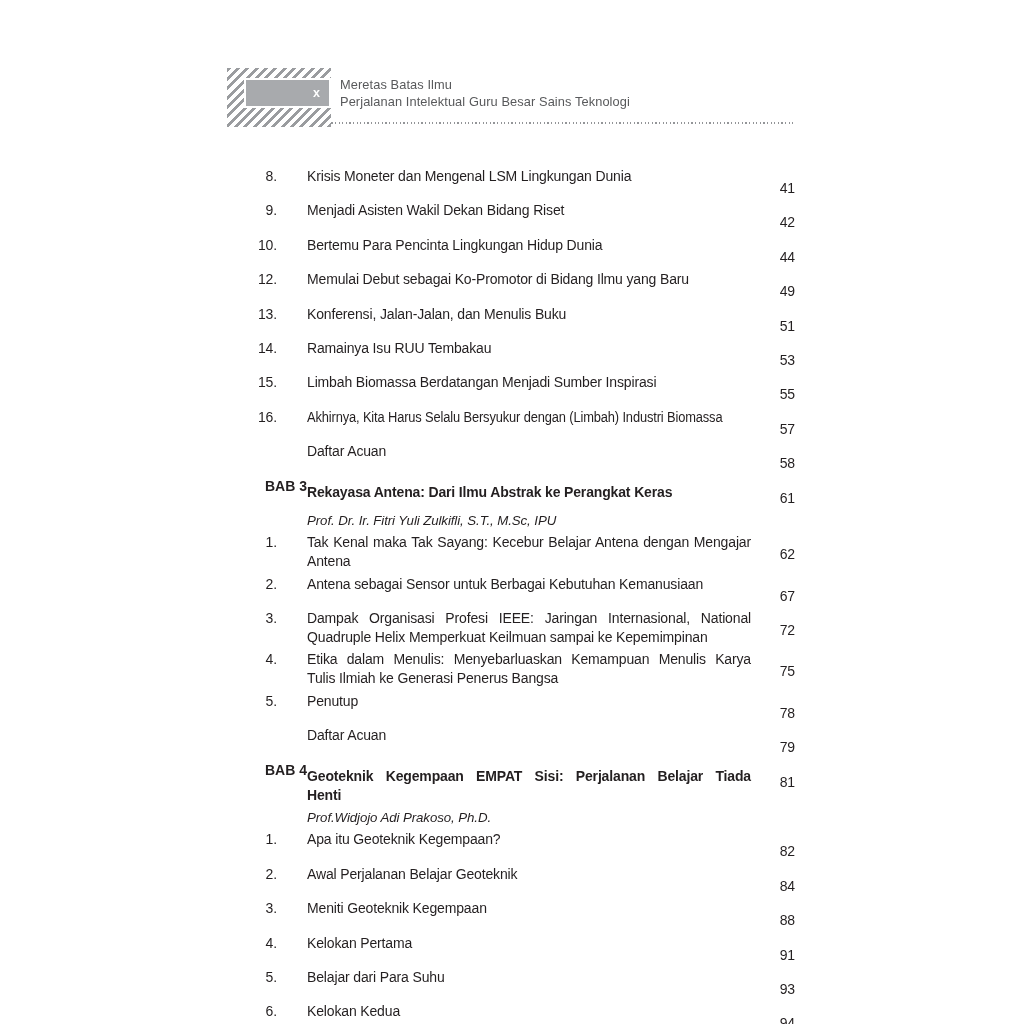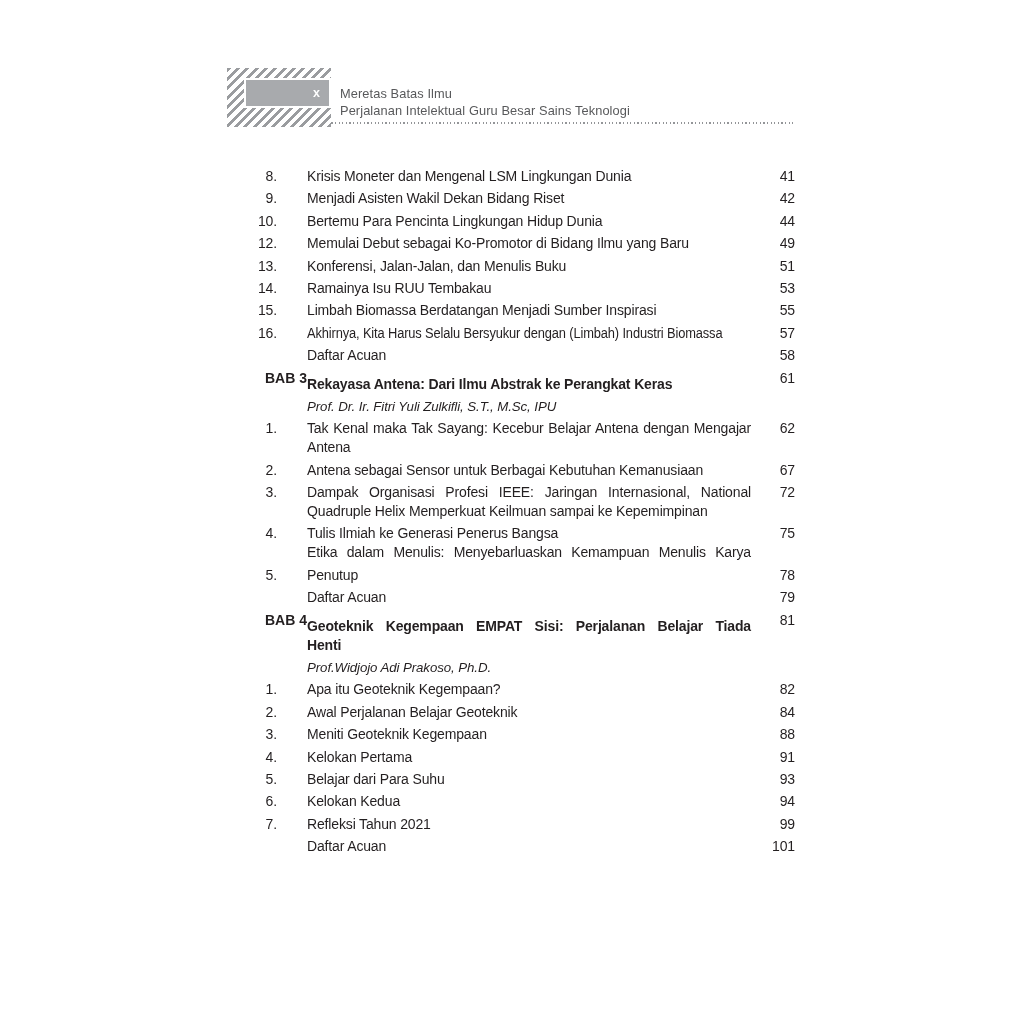--- a/index.html
+++ b/index.html
@@ -23,38 +23,38 @@
     z-index: 2;
   }
   .bar {
     position: absolute; left: 19px; top: 12px; width: 83px; height: 26px;
     background: var(--bar); outline: 2px solid #ffffff;
     display: flex; align-items: center; justify-content: flex-end;
     box-sizing: border-box; padding-right: 9px;
   }
   .pnum { color: #ffffff; font-weight: bold; font-size: 12.5px; line-height: 1; }
   .htext {
-    position: absolute; left: 340px; top: 86px; z-index: 3;
+    position: absolute; left: 340px; top: 77px; z-index: 3;
     color: var(--header_text); font-size: 12.8px; line-height: 16.5px;
     letter-spacing: 0.1px; white-space: nowrap;
   }
 
   
   .toc {
     position: absolute; left: 233px; top: 167px; width: 562px;
     color: var(--text); font-size: 14px; line-height: 19px; letter-spacing: -0.15px;
   }
   .row {
     display: grid;
     grid-template-columns: 44px 30px 444px 44px;
     margin-bottom: 3.4px;
     align-items: start;
   }
   .cell-left  { text-align: right; }
-  .cell-page  { text-align: right; }
+  .cell-page  { text-align: right; margin-top: 12px; }
   .cell-title { text-align: left; }
   .line { min-height: 19px; }
   .jline { text-align: justify; text-align-last: justify; text-justify: inter-word; white-space: nowrap; }
   .it { }
 
   .kind-chapter .cell-left { grid-column: 1 / 3; text-align: right; font-weight: 700; letter-spacing: 0; }
   .kind-chapter .cell-title { font-weight: 700; margin-top: 6px; }
   .kind-author .cell-title { font-style: italic; font-size: 13.3px; letter-spacing: -0.1px; }
   .fit .cell-title .line {
     white-space: nowrap; transform: scaleX(0.92); transform-origin: 0 50%;
@@ -189,22 +189,22 @@
     <div class="cell-title">
           <div class="line jline"><span>Dampak Organisasi Profesi IEEE: Jaringan Internasional, </span><span class="it">National</span></div>
           <div class="line"><span class="it">Quadruple Helix</span><span> Memperkuat Keilmuan sampai ke Kepemimpinan</span></div>
         </div>
     <div class="cell-page">72</div>
   </div>
       <div class="row kind-item">
     <div class="cell-left">4.</div>
     <div class="cell-gap"></div>
     <div class="cell-title">
+          <div class="line jline"><span>Etika dalam Menulis: Menyebarluaskan Kemampuan Menulis Karya</span></div>
           <div class="line"><span>Tulis Ilmiah ke Generasi Penerus Bangsa</span></div>
-          <div class="line jline"><span>Etika dalam Menulis: Menyebarluaskan Kemampuan Menulis Karya</span></div>
         </div>
     <div class="cell-page">75</div>
   </div>
       <div class="row kind-item">
     <div class="cell-left">5.</div>
     <div class="cell-gap"></div>
     <div class="cell-title">
           <div class="line"><span>Penutup</span></div>
         </div>
     <div class="cell-page">78</div>

